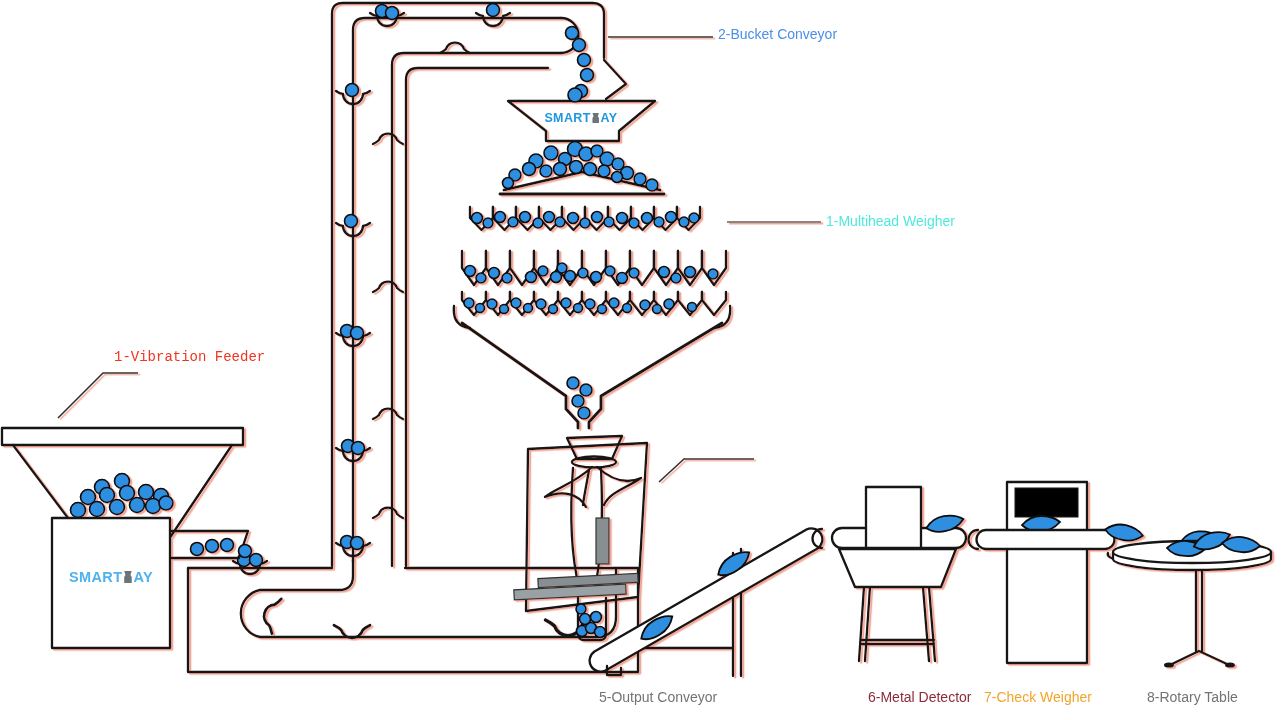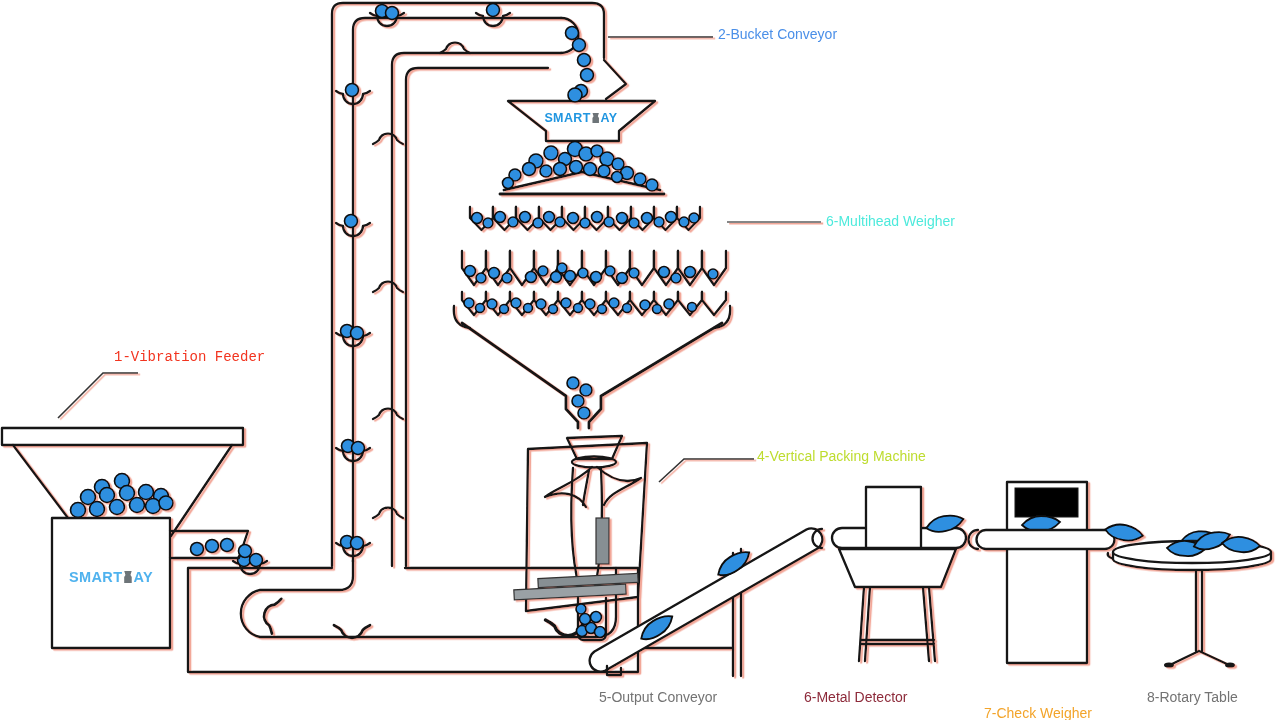--- a/index.html
+++ b/index.html
@@ -334,25 +334,24 @@
       <path class="lead" d="M608,37 H713"></path>
       <path class="lead gr" d="M727,222 H821"></path>
       <path class="lead" d="M659,482 L684,459 H754"></path>
     </g>
 
   </g>
 </svg>
 
 <span class="lbl c1" style="left:114px;top:349px;">1-Vibration Feeder</span>
 <span class="lbl c2" style="left:718px;top:26px;">2-Bucket Conveyor</span>
-<span class="lbl c3" style="left:826px;top:213px;">6-Multihead Weigher</span>
-<span class="lbl c4" style="left:757px;top:448px;">4-Vertical Packing Machine</span>
+<span class="lbl c3" style="left:826px;top:213px;">1-Multihead Weigher</span>
 <span class="lbl c5" style="left:599px;top:689px;">5-Output Conveyor</span>
-<span class="lbl c6" style="left:804px;top:689px;">6-Metal Detector</span>
-<span class="lbl c7" style="left:984px;top:705px;">7-Check Weigher</span>
+<span class="lbl c6" style="left:868px;top:689px;">6-Metal Detector</span>
+<span class="lbl c7" style="left:984px;top:689px;">7-Check Weigher</span>
 <span class="lbl c8" style="left:1147px;top:689px;">8-Rotary Table</span>
 
 <span class="logo logo-top">
   <span>SMART</span>
       <span class="logo-icon"></span>
       <span>AY</span>
 </span>
 <span class="logo logo-box">
   <span>SMART</span>
       <span class="logo-icon"></span>

